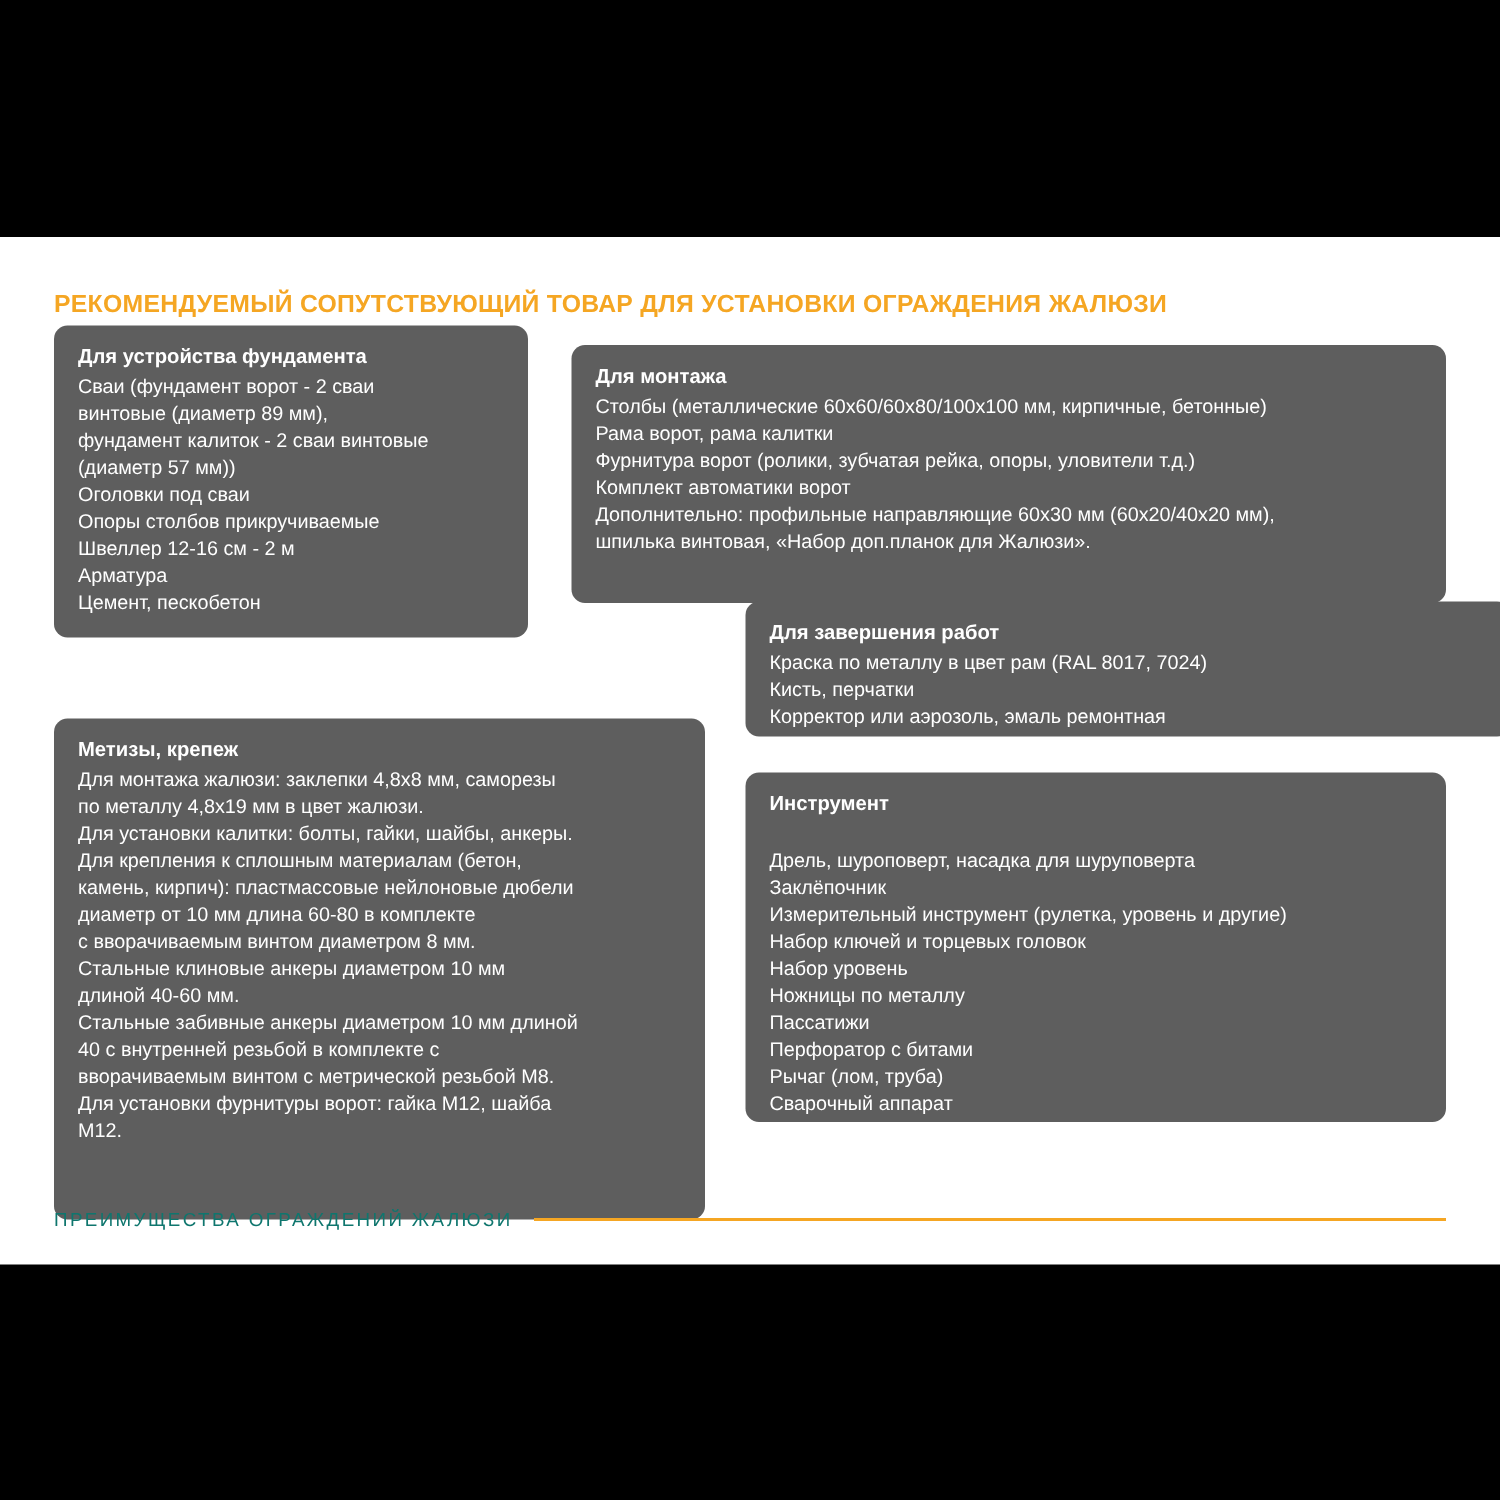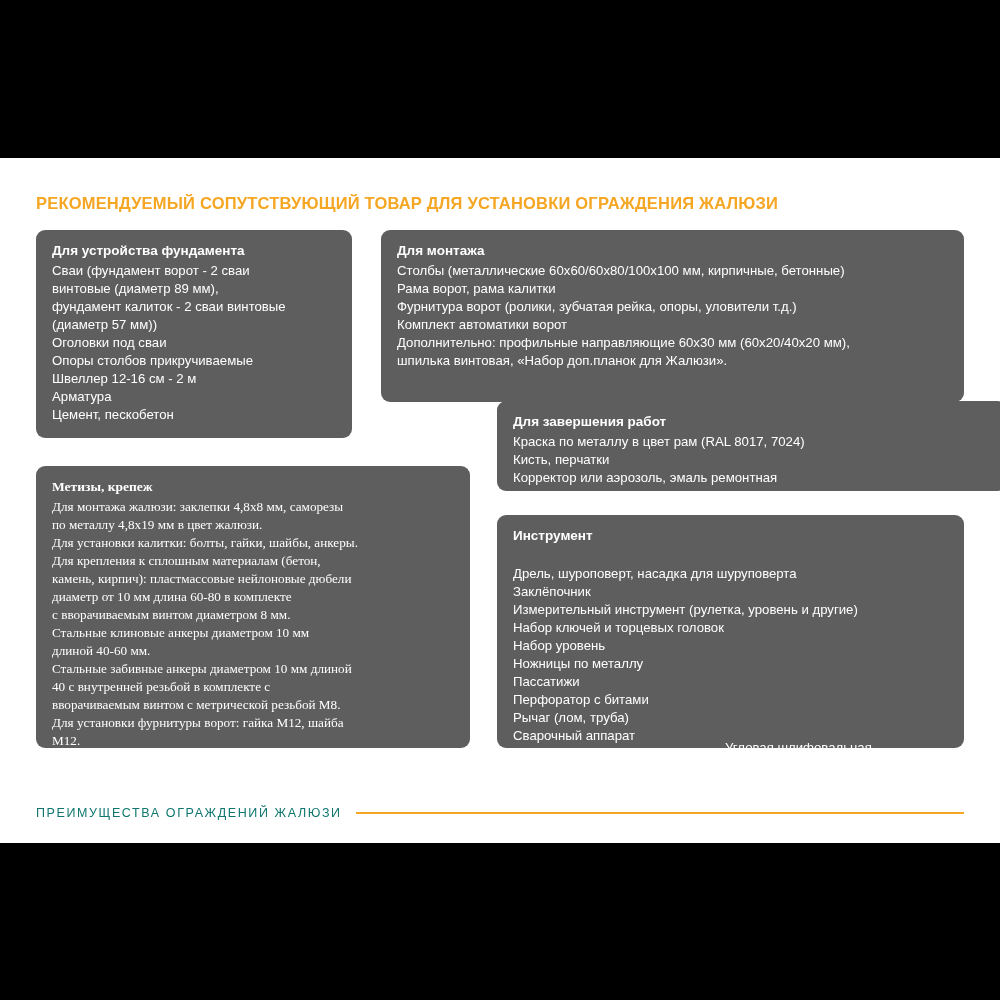--- a/index.html
+++ b/index.html
@@ -50,42 +50,41 @@
     font-size: 13.2px;
     line-height: 1.36;
     font-weight: normal;
   }
   .card .line b {
     font-weight: normal;
   }
   
   #card-foundation {
     left: 36px;
-    top: 72px;
+    top: 59px;
     width: 316px;
     height: 208px;
   }
   #card-mount {
     left: 381px;
     top: 72px;
     width: 583px;
     height: 172px;
   }
   #card-finish {
     left: 497px;
     top: 243px;
     width: 510px;
     height: 90px;
   }
   #card-fasteners {
     left: 36px;
-    top: 308px;
+    top: 321px;
     width: 434px;
-    height: 282px;
-    font-family: Liberation Serif, serif;
+    height: 334px;
   }
   #card-tools {
     left: 497px;
     top: 357px;
     width: 467px;
     height: 233px;
   }
   #card-tools .cols {
     position: relative;
     margin-top: 20px;
@@ -180,25 +179,20 @@
       <p class="line">Измерительный инструмент (рулетка, уровень и другие)</p>
       <p class="line">Набор ключей и торцевых головок</p>
       <p class="line">Набор уровень</p>
       <p class="line">Ножницы по металлу</p>
       <p class="line">Пассатижи</p>
       <p class="line">Перфоратор с битами</p>
       <p class="line">Рычаг (лом, труба)</p>
       <p class="line">Сварочный аппарат</p>
       <p class="line">Сверла</p>
       <p class="line">Строительный шнур</p>
-      <div class="col2">
-        <p class="line">Угловая шлифовальная</p>
-        <p class="line">машина</p>
-        <p class="line">Уровень строительный</p>
-      </div>
     </div>
   </div>
 
   <div class="footer">
     <div class="footer-text">ПРЕИМУЩЕСТВА ОГРАЖДЕНИЙ ЖАЛЮЗИ</div>
     <div class="footer-rule"></div>
   </div>
 
 </div>
 

